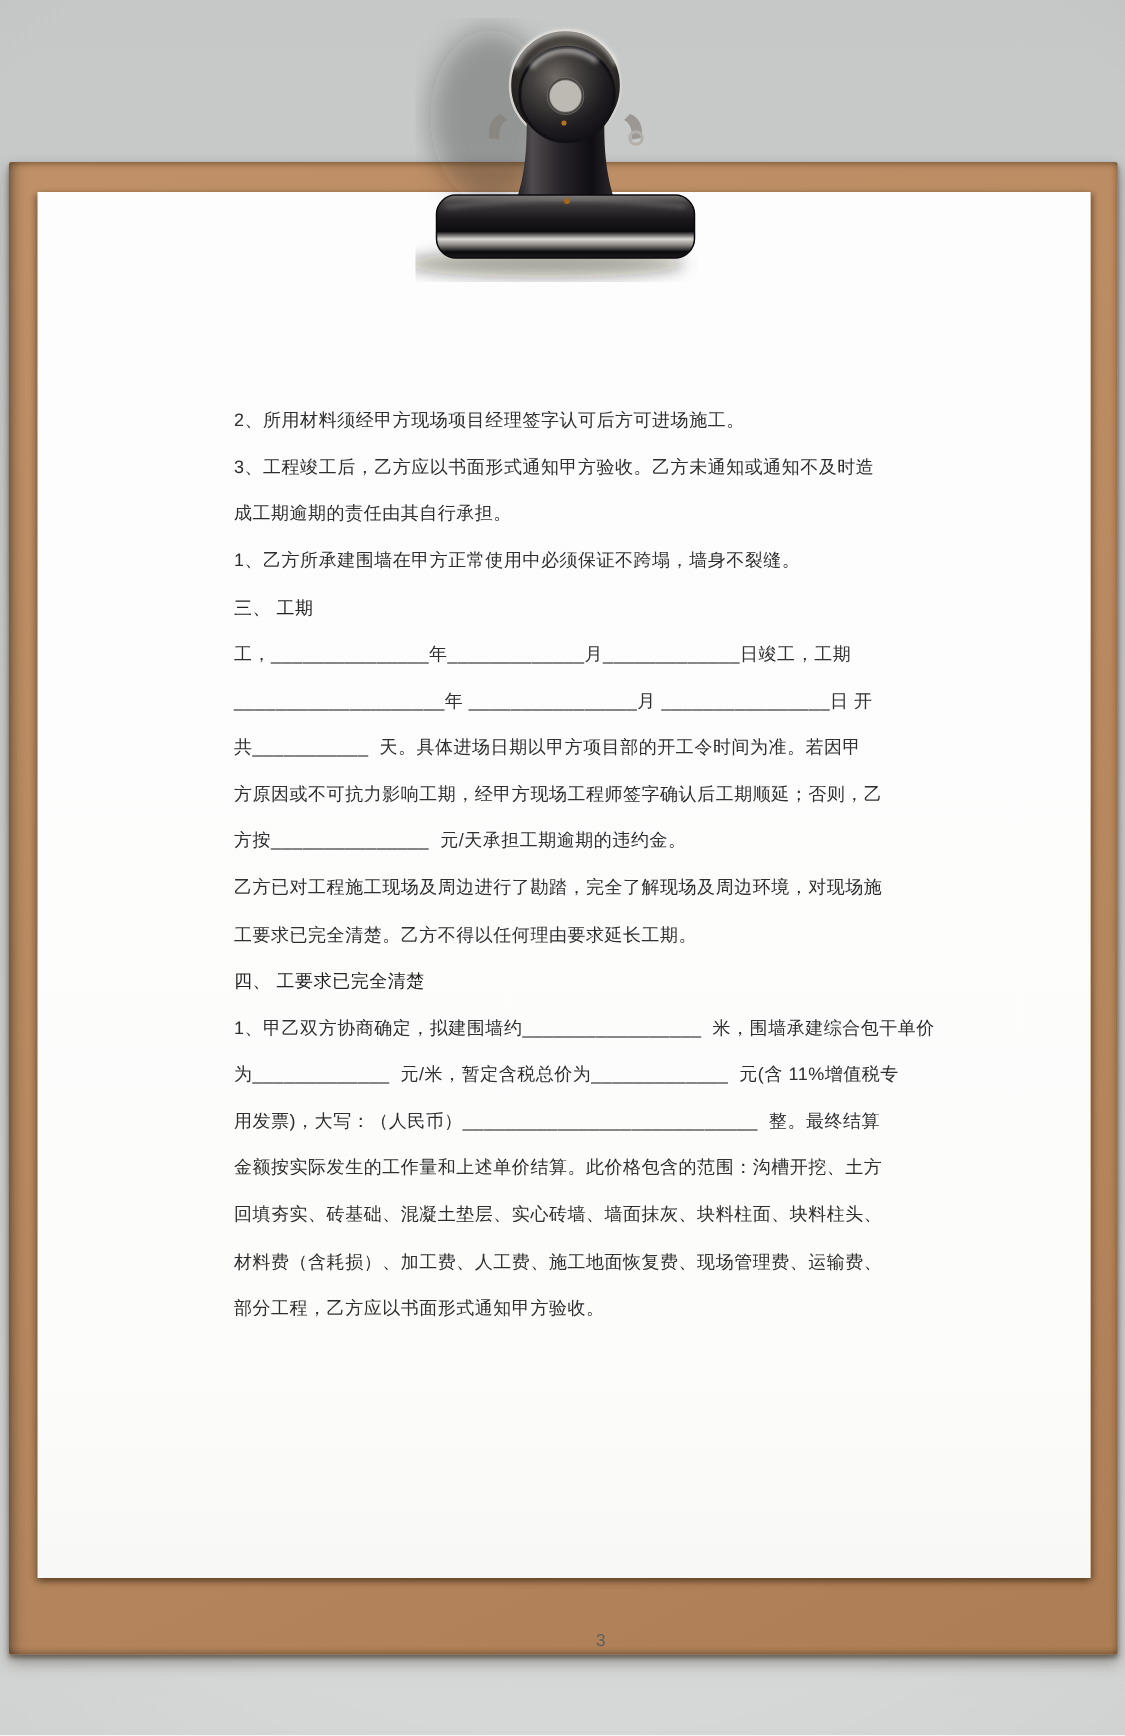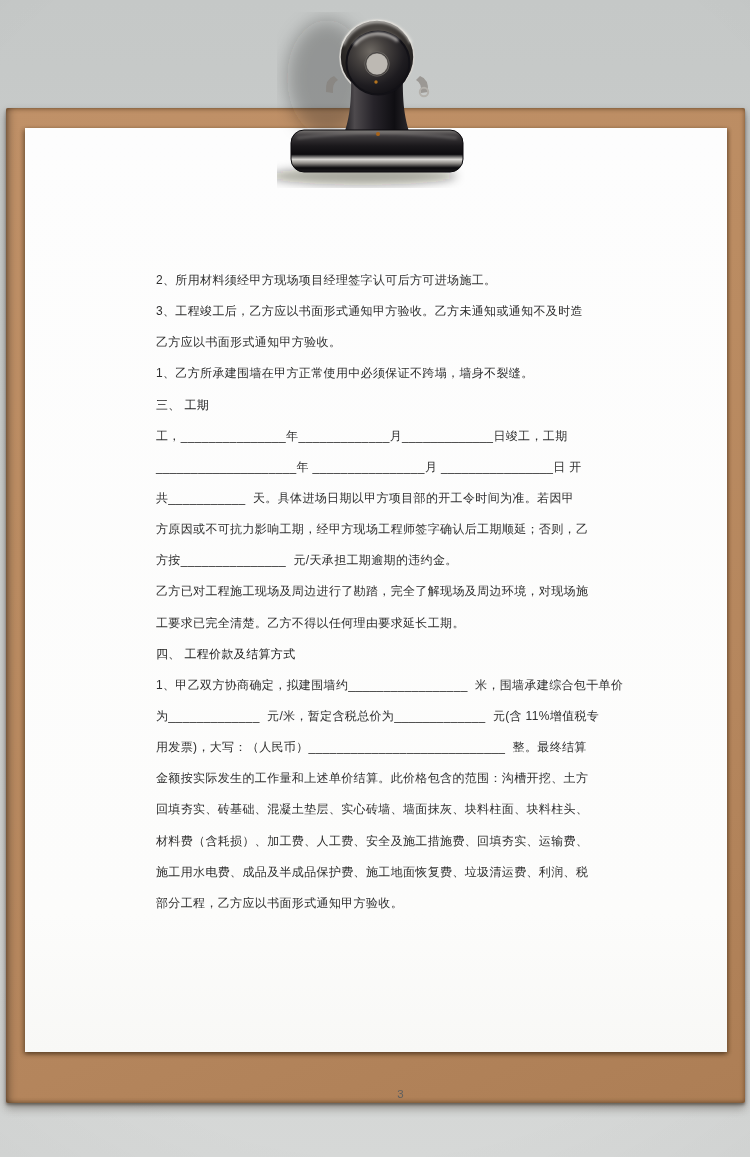--- a/index.html
+++ b/index.html
@@ -49,38 +49,37 @@
 
   <div class="board"></div>
 
   <div class="paper">
     <div class="page-num">3</div>
   </div>
 
   <div class="doc">
       <div class="line">2、所用材料须经甲方现场项目经理签字认可后方可进场施工。</div>
       <div class="line">3、工程竣工后，乙方应以书面形式通知甲方验收。乙方未通知或通知不及时造</div>
-      <div class="line">乙方应以书面形式通知甲方验收。</div>
+      <div class="line">成工期逾期的责任由其自行承担。</div>
       <div class="line">1、乙方所承建围墙在甲方正常使用中必须保证不跨塌，墙身不裂缝。</div>
       <div class="line bold">三、 工期</div>
       <div class="line">工，_______________年_____________月_____________日竣工，工期</div>
       <div class="line">____________________年 ________________月 ________________日 开</div>
       <div class="line">共___________  天。具体进场日期以甲方项目部的开工令时间为准。若因甲</div>
       <div class="line">方原因或不可抗力影响工期，经甲方现场工程师签字确认后工期顺延；否则，乙</div>
       <div class="line">方按_______________  元/天承担工期逾期的违约金。</div>
       <div class="line">乙方已对工程施工现场及周边进行了勘踏，完全了解现场及周边环境，对现场施</div>
       <div class="line">工要求已完全清楚。乙方不得以任何理由要求延长工期。</div>
-      <div class="line bold">四、 工程价款及结算方式</div>
+      <div class="line bold">四、 工要求已完全清楚</div>
       <div class="line">1、甲乙双方协商确定，拟建围墙约_________________  米，围墙承建综合包干单价</div>
       <div class="line">为_____________  元/米，暂定含税总价为_____________  元(含 11%增值税专</div>
       <div class="line">用发票)，大写：（人民币）____________________________  整。最终结算</div>
       <div class="line">金额按实际发生的工作量和上述单价结算。此价格包含的范围：沟槽开挖、土方</div>
       <div class="line">回填夯实、砖基础、混凝土垫层、实心砖墙、墙面抹灰、块料柱面、块料柱头、</div>
-      <div class="line">材料费（含耗损）、加工费、人工费、安全及施工措施费、回填夯实、运输费、</div>
-      <div class="line">施工用水电费、成品及半成品保护费、施工地面恢复费、垃圾清运费、利润、税</div>
+      <div class="line">材料费（含耗损）、加工费、人工费、施工地面恢复费、现场管理费、运输费、</div>
       <div class="line">部分工程，乙方应以书面形式通知甲方验收。</div>
     </div>
 
   <div class="clip-wrap">
     <svg width="200" height="176" viewBox="0 0 200 176" xmlns="http://www.w3.org/2000/svg">
       <defs>
         <filter id="blur9" x="-60%" y="-60%" width="220%" height="220%">
             <feGaussianBlur stdDeviation="9"></feGaussianBlur>
           </filter>
         <filter id="blur5" x="-60%" y="-60%" width="220%" height="220%">

